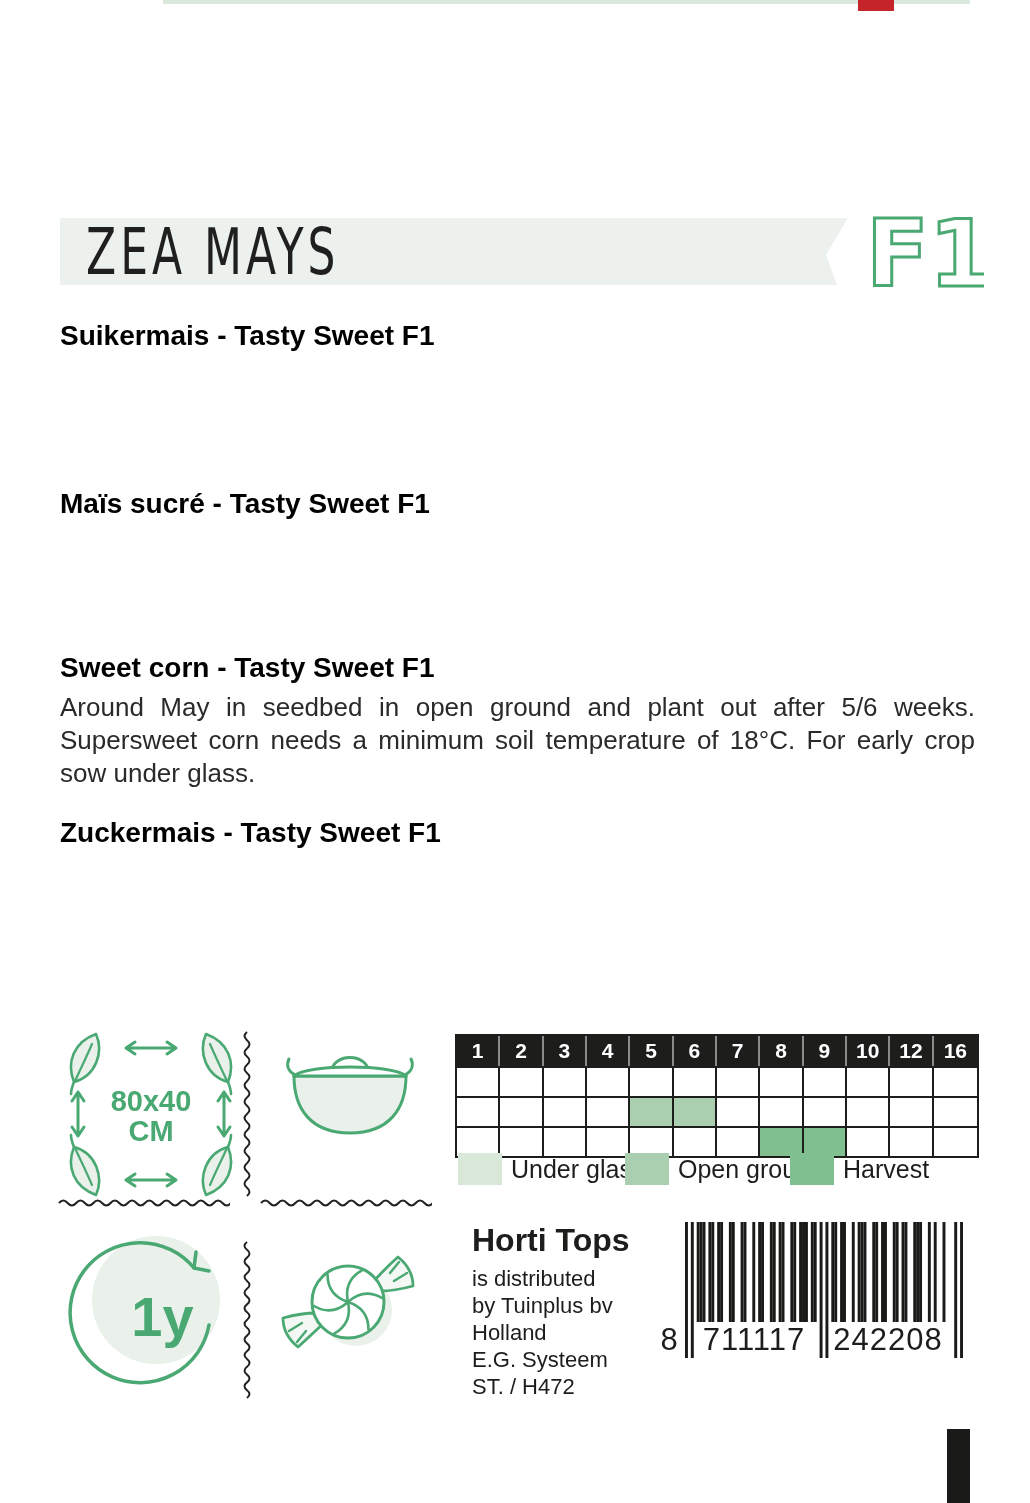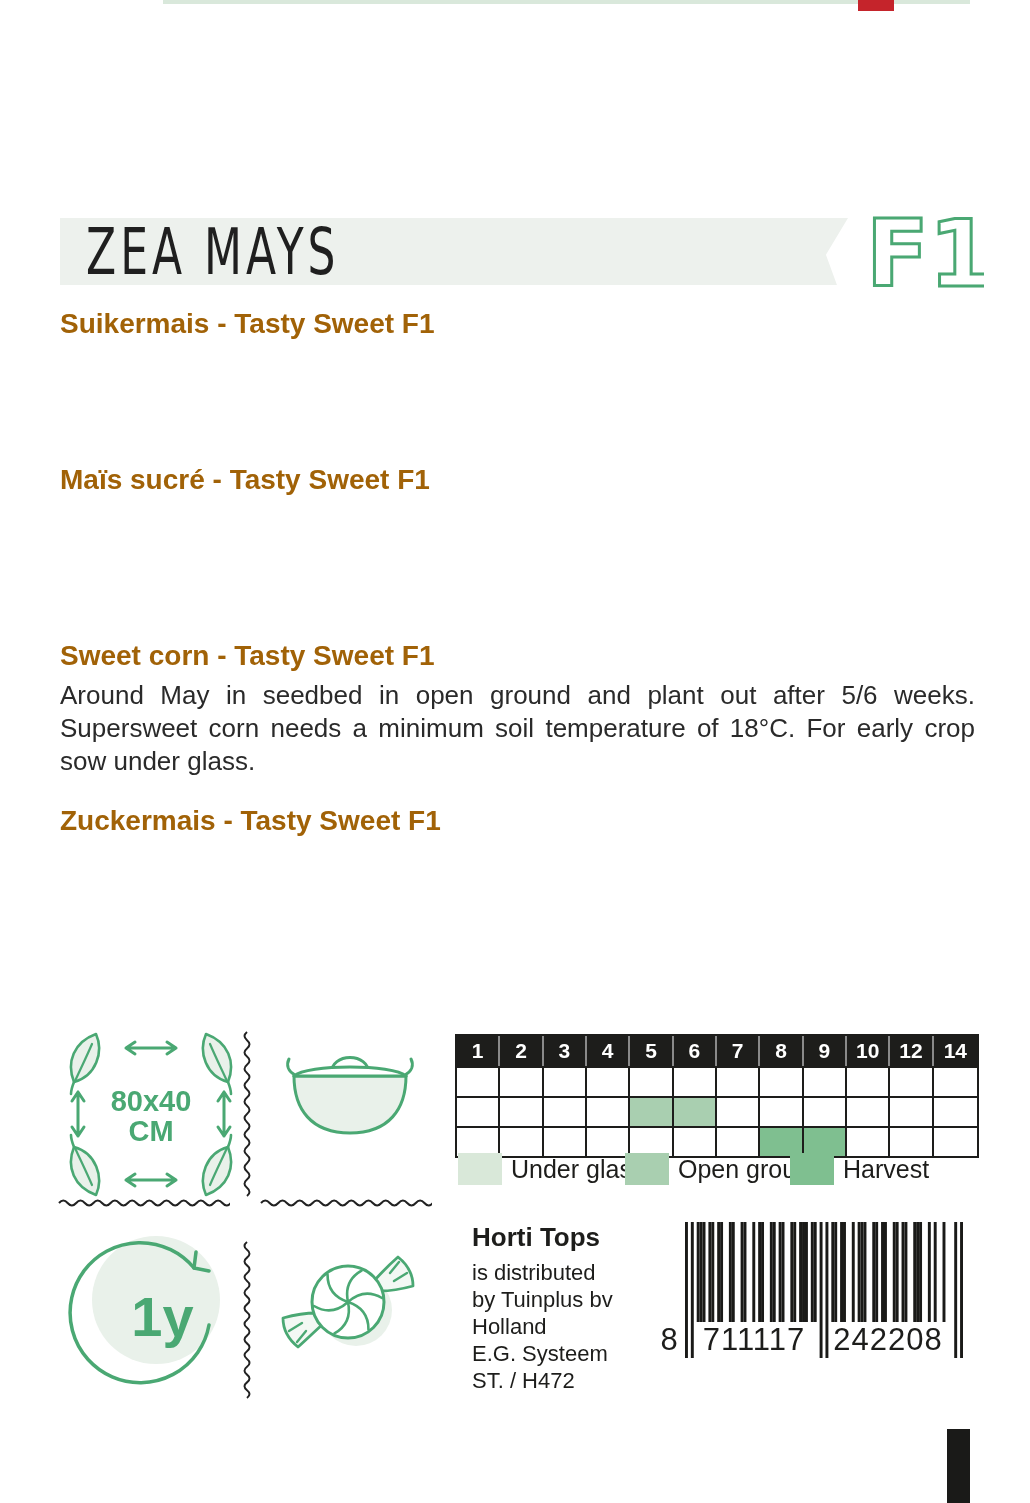--- a/index.html
+++ b/index.html
@@ -10,22 +10,22 @@
   .top-red{position:absolute;left:858px;top:0;width:36px;height:11px;background:#c5242b;}
   
   .banner{position:absolute;left:60px;top:218px;width:788px;height:67px;background:#edf1ed;
           clip-path:polygon(0 0,100% 0,97.2% 55%,98.6% 100%,0 100%);}
   .banner .t{position:absolute;left:26px;top:0;height:67px;line-height:67px;font-size:44px;
              letter-spacing:4px;color:#1f1f1f;transform:scaleY(1.45);transform-origin:left center;
              font-family:"DejaVu Sans",sans-serif;font-weight:400;}
   .f1{position:absolute;left:862px;top:200px;}
   
   .section{position:absolute;left:60px;width:915px;}
-  .s0{top:304px}.s1{top:460px}.s2{top:636px}.s3{top:801px}
-  .section h2{margin:4px 0 7px 0;font-size:28px;font-weight:bold;color:#a16207;}
+  .s0{top:304px}.s1{top:472px}.s2{top:636px}.s3{top:801px}
+  .section h2{margin:16px 0 7px 0;font-size:28px;font-weight:bold;color:#000000;}
   .section p{margin:0;font-size:26px;line-height:33px;text-align:justify;color:#2a2a2a;}
   
   .icon-abs{position:absolute;}
   .spacing-label{position:absolute;left:103px;top:1086px;width:96px;text-align:center;
                  color:#4aa873;font-weight:bold;font-size:29px;line-height:30px;}
   .shelf-label{position:absolute;left:120px;top:1284px;width:85px;text-align:center;
                color:#4aa873;font-weight:bold;font-size:56px;}
   
   .cal{position:absolute;left:455px;top:1034px;width:520px;border:2.5px solid #1d1d1b;
        display:grid;grid-template-columns:repeat(12,1fr);}
@@ -33,21 +33,21 @@
           display:flex;align-items:center;justify-content:center;border-right:2px solid #8a8a8a;}
   .cal .h:nth-child(12){border-right:none;}
   .cal .c{height:28px;border-right:2px solid #1d1d1b;border-top:2px solid #1d1d1b;background:#fff;}
   .cal .c.last{border-right:none;}
   .legend{position:absolute;top:1153px;display:flex;align-items:center;gap:9px;}
   .lg0{left:458px}.lg1{left:625px}.lg2{left:790px}
   .legend .sw{width:44px;height:32px;}
   .legend .lb{font-size:25px;color:#1d1d1b;}
   
   .dist{position:absolute;left:472px;top:1222px;color:#1d1d1b;}
-  .dist .nm{font-size:26px;font-weight:bold;margin-bottom:6px;}
+  .dist .nm{font-size:32px;font-weight:bold;margin-bottom:6px;}
   .dist .ln{font-size:22px;line-height:27px;}
   .bc{position:absolute;left:657px;top:1222px;width:312px;height:150px;}
   .bc svg{position:absolute;left:28px;top:0;}
   .bc .dg{position:absolute;top:100px;font-size:31px;color:#1d1d1b;text-align:center;}
   .bc .d0{left:-2px;width:28px;}
   .bc .d1{left:38px;width:118px;letter-spacing:1px;}
   .bc .d2{left:172px;width:118px;letter-spacing:1px;}
   .corner-mark{position:absolute;left:947px;top:1429px;width:23px;height:74px;background:#1a1a18;}
   .wav{stroke:#222;stroke-width:2;fill:none;}
   .grn{stroke:#4aa873;fill:none;stroke-linecap:round;stroke-linejoin:round;}
@@ -157,21 +157,21 @@
       <div class="h">2</div>
       <div class="h">3</div>
       <div class="h">4</div>
       <div class="h">5</div>
       <div class="h">6</div>
       <div class="h">7</div>
       <div class="h">8</div>
       <div class="h">9</div>
       <div class="h">10</div>
       <div class="h">12</div>
-      <div class="h">14</div>
+      <div class="h">16</div>
       <div class="c"></div>
       <div class="c"></div>
       <div class="c"></div>
       <div class="c"></div>
       <div class="c"></div>
       <div class="c"></div>
       <div class="c"></div>
       <div class="c"></div>
       <div class="c"></div>
       <div class="c"></div>

